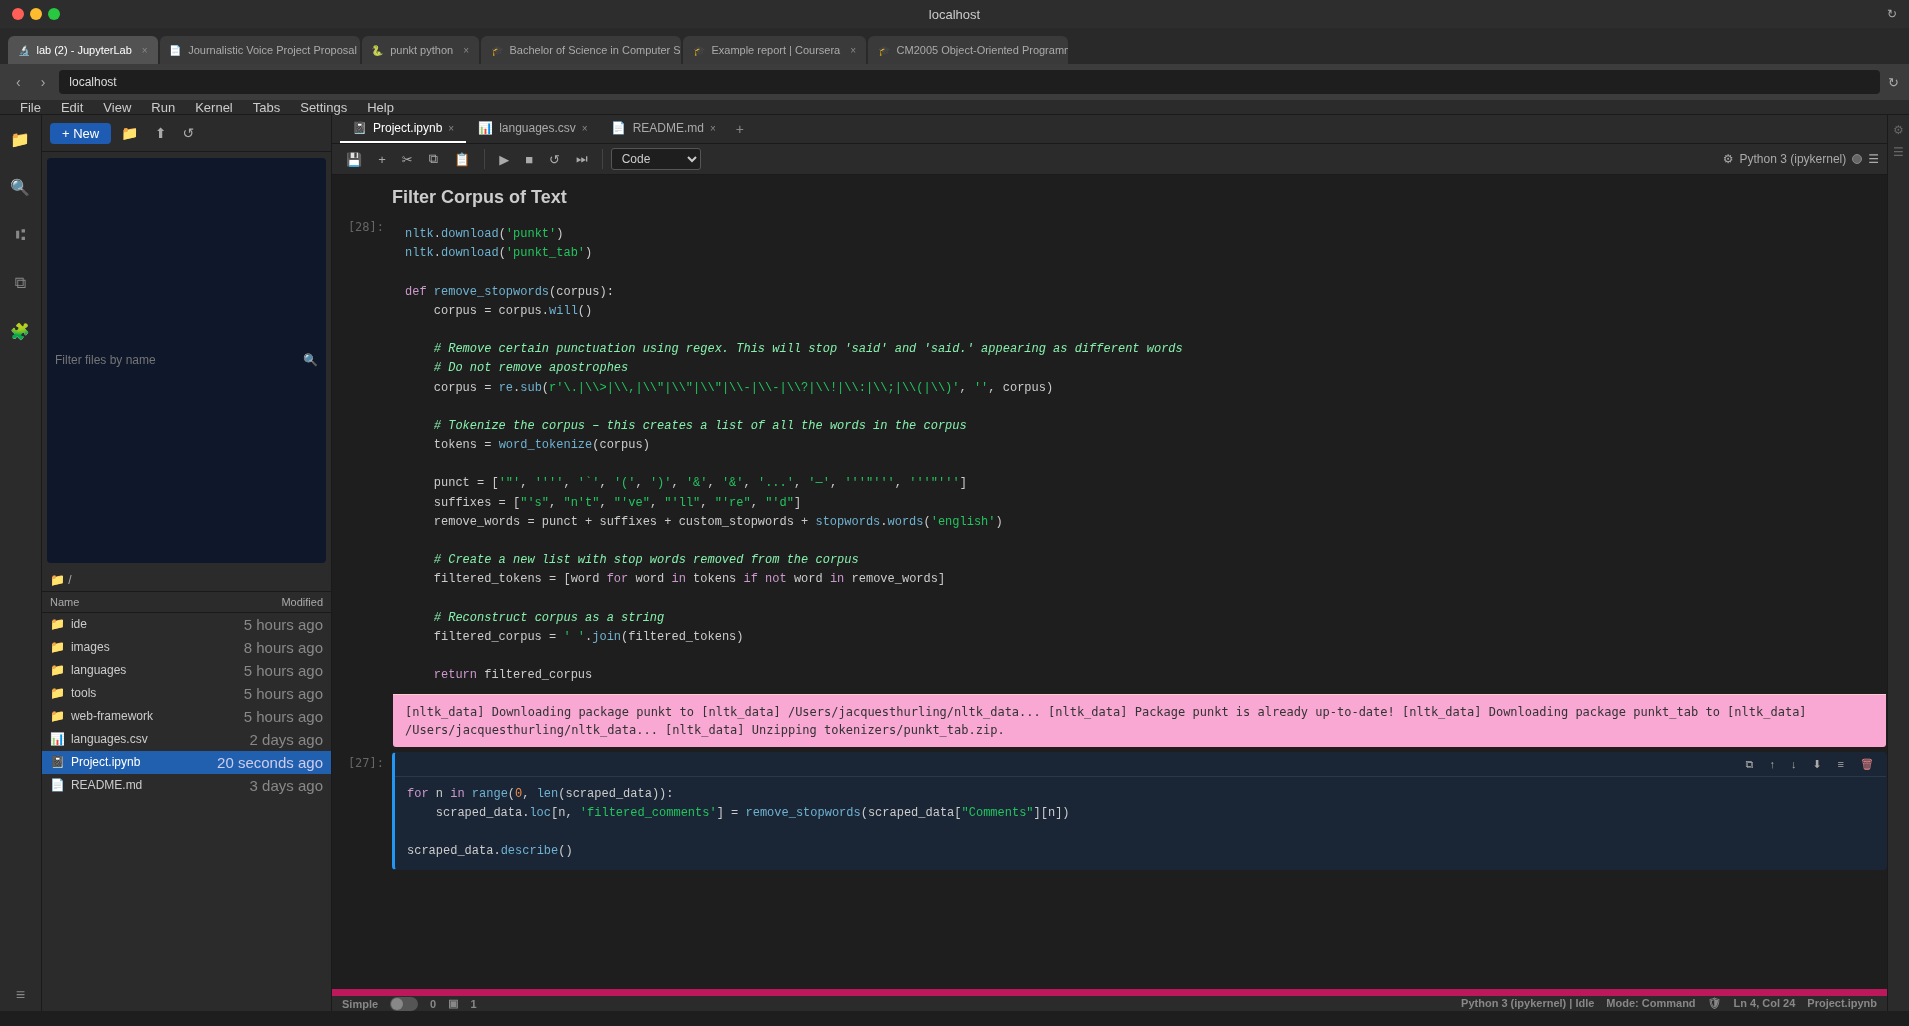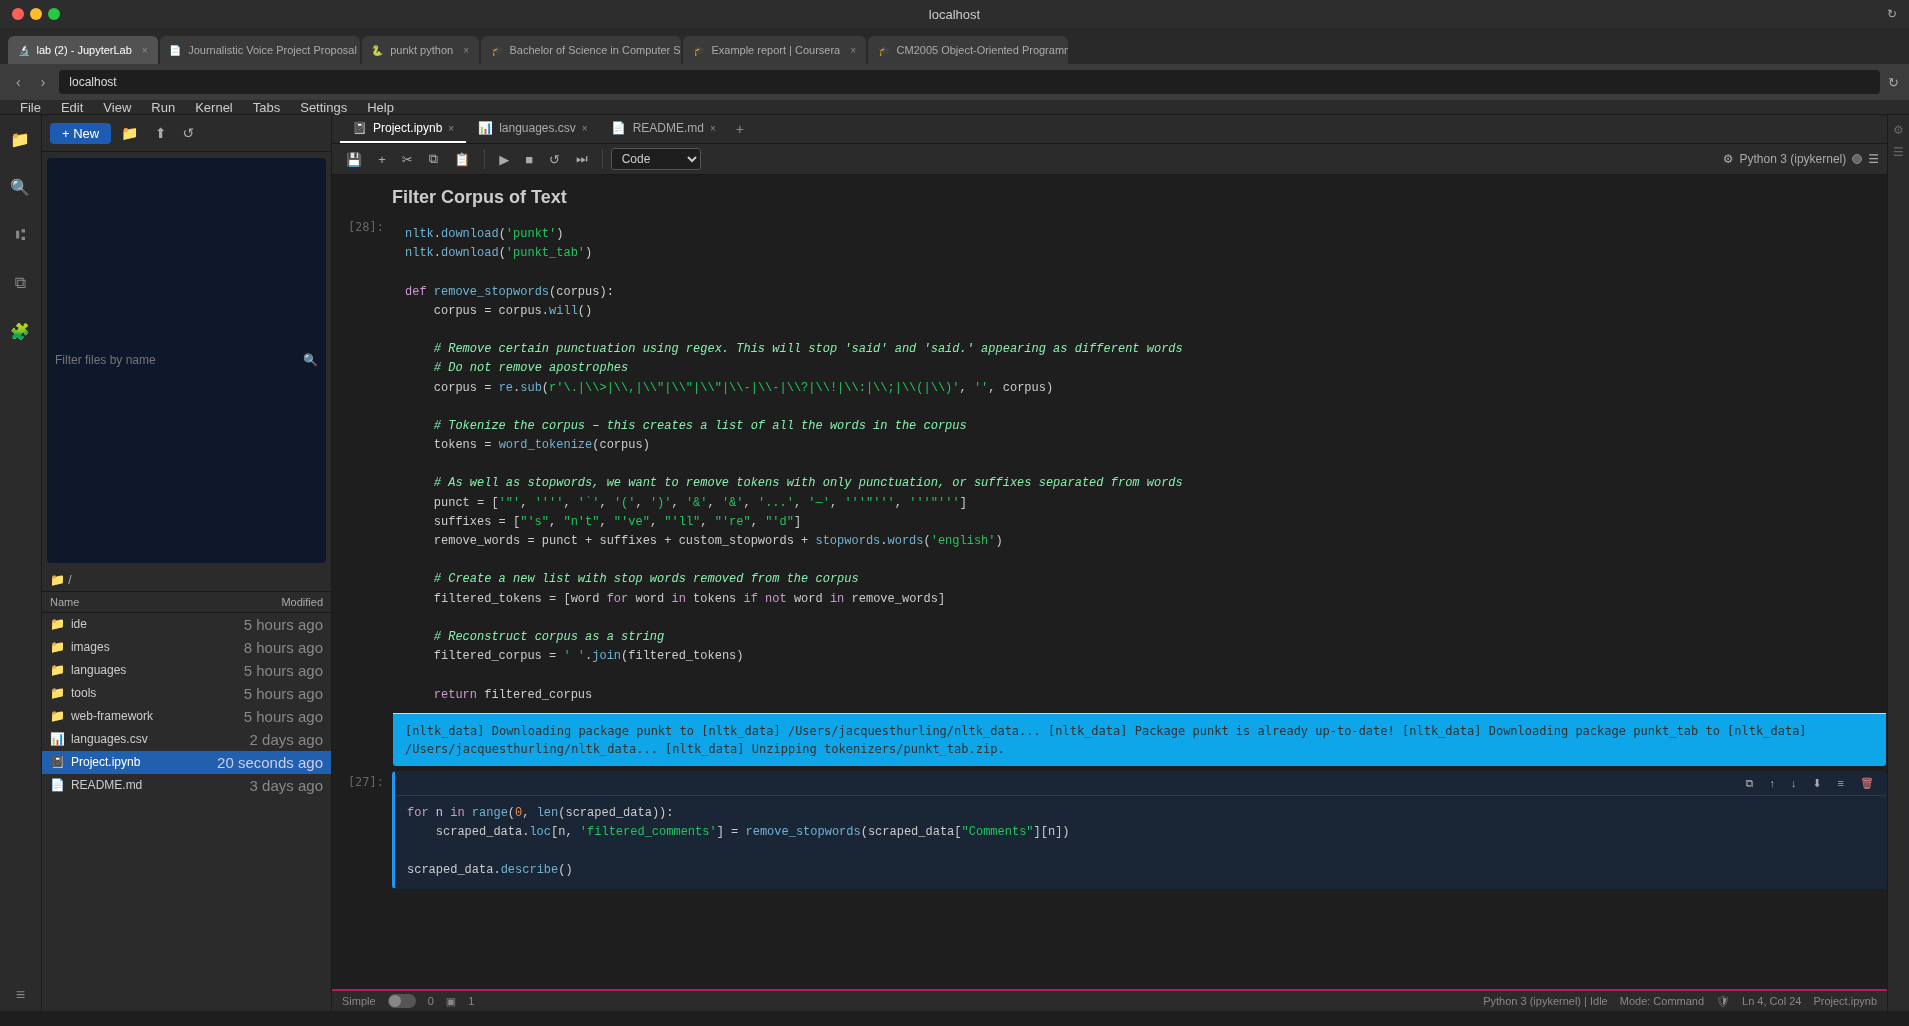--- a/index.html
+++ b/index.html
@@ -300,21 +300,21 @@
     }
     .cell-code {
       padding: 8px 12px;
       font-family: 'Menlo', 'Monaco', 'Courier New', monospace;
       font-size: 12px;
       line-height: 1.6;
       white-space: pre;
       color: #ccc;
     }
     .cell-output {
-      background: #0ea5e9;
+      background: #f9a8d4;
       padding: 8px 12px;
       font-family: monospace;
       font-size: 12px;
       color: #333;
       border-top: 1px solid #ffcccc;
       line-height: 1.5;
     }
 
     
     .kw { color: #cc99cd; } 
@@ -326,22 +326,23 @@
 
     
     .status-bar {
       height: 22px;
       background: #2b2b2b;
       display: flex;
       align-items: center;
       padding: 0 10px;
       font-size: 11px;
       color: #888;
-      border-top: 2px solid #be185d;
+      border-top: 7px solid #be185d;
       gap: 12px;
+      font-weight: bold;
     }
     .status-bar .right { margin-left: auto; display: flex; gap: 12px; }
 
     
     .right-sidebar {
       width: 22px;
       background: #2b2b2b;
       border-left: 1px solid #1a1a1a;
       display: flex;
       flex-direction: column;
@@ -550,21 +551,20 @@
 <span class="kw">def</span> <span class="fn">remove_stopwords</span>(corpus):
     corpus = corpus.<span class="fn">will</span>()
 
     <span class="cmt"># Remove certain punctuation using regex. This will stop 'said' and 'said.' appearing as different words</span>
     <span class="cmt"># Do not remove apostrophes</span>
     corpus = <span class="builtin">re</span>.<span class="fn">sub</span>(<span class="str">r'\.|\\&gt;|\\,|\\"|\\"|\\"|\\-|\\-|\\?|\\!|\\:|\\;|\\(|\\)'</span>, <span class="str">''</span>, corpus)
 
     <span class="cmt"># Tokenize the corpus – this creates a list of all the words in the corpus</span>
     tokens = <span class="fn">word_tokenize</span>(corpus)
 
-    <span class="cmt"># As well as stopwords, we want to remove tokens with only punctuation, or suffixes separated from words</span>
     punct = [<span class="str">'"'</span>, <span class="str">''''</span>, <span class="str">'`'</span>, <span class="str">'('</span>, <span class="str">')'</span>, <span class="str">'&amp;'</span>, <span class="str">'&amp;'</span>, <span class="str">'...'</span>, <span class="str">'—'</span>, <span class="str">'''"'''</span>, <span class="str">'''"'''</span>]
     suffixes = [<span class="str">"'s"</span>, <span class="str">"n't"</span>, <span class="str">"'ve"</span>, <span class="str">"'ll"</span>, <span class="str">"'re"</span>, <span class="str">"'d"</span>]
     remove_words = punct + suffixes + custom_stopwords + <span class="builtin">stopwords</span>.<span class="fn">words</span>(<span class="str">'english'</span>)
 
     <span class="cmt"># Create a new list with stop words removed from the corpus</span>
     filtered_tokens = [word <span class="kw">for</span> word <span class="kw">in</span> tokens <span class="kw">if not</span> word <span class="kw">in</span> remove_words]
 
     <span class="cmt"># Reconstruct corpus as a string</span>
     filtered_corpus = <span class="str">' '</span>.<span class="fn">join</span>(filtered_tokens)
 

